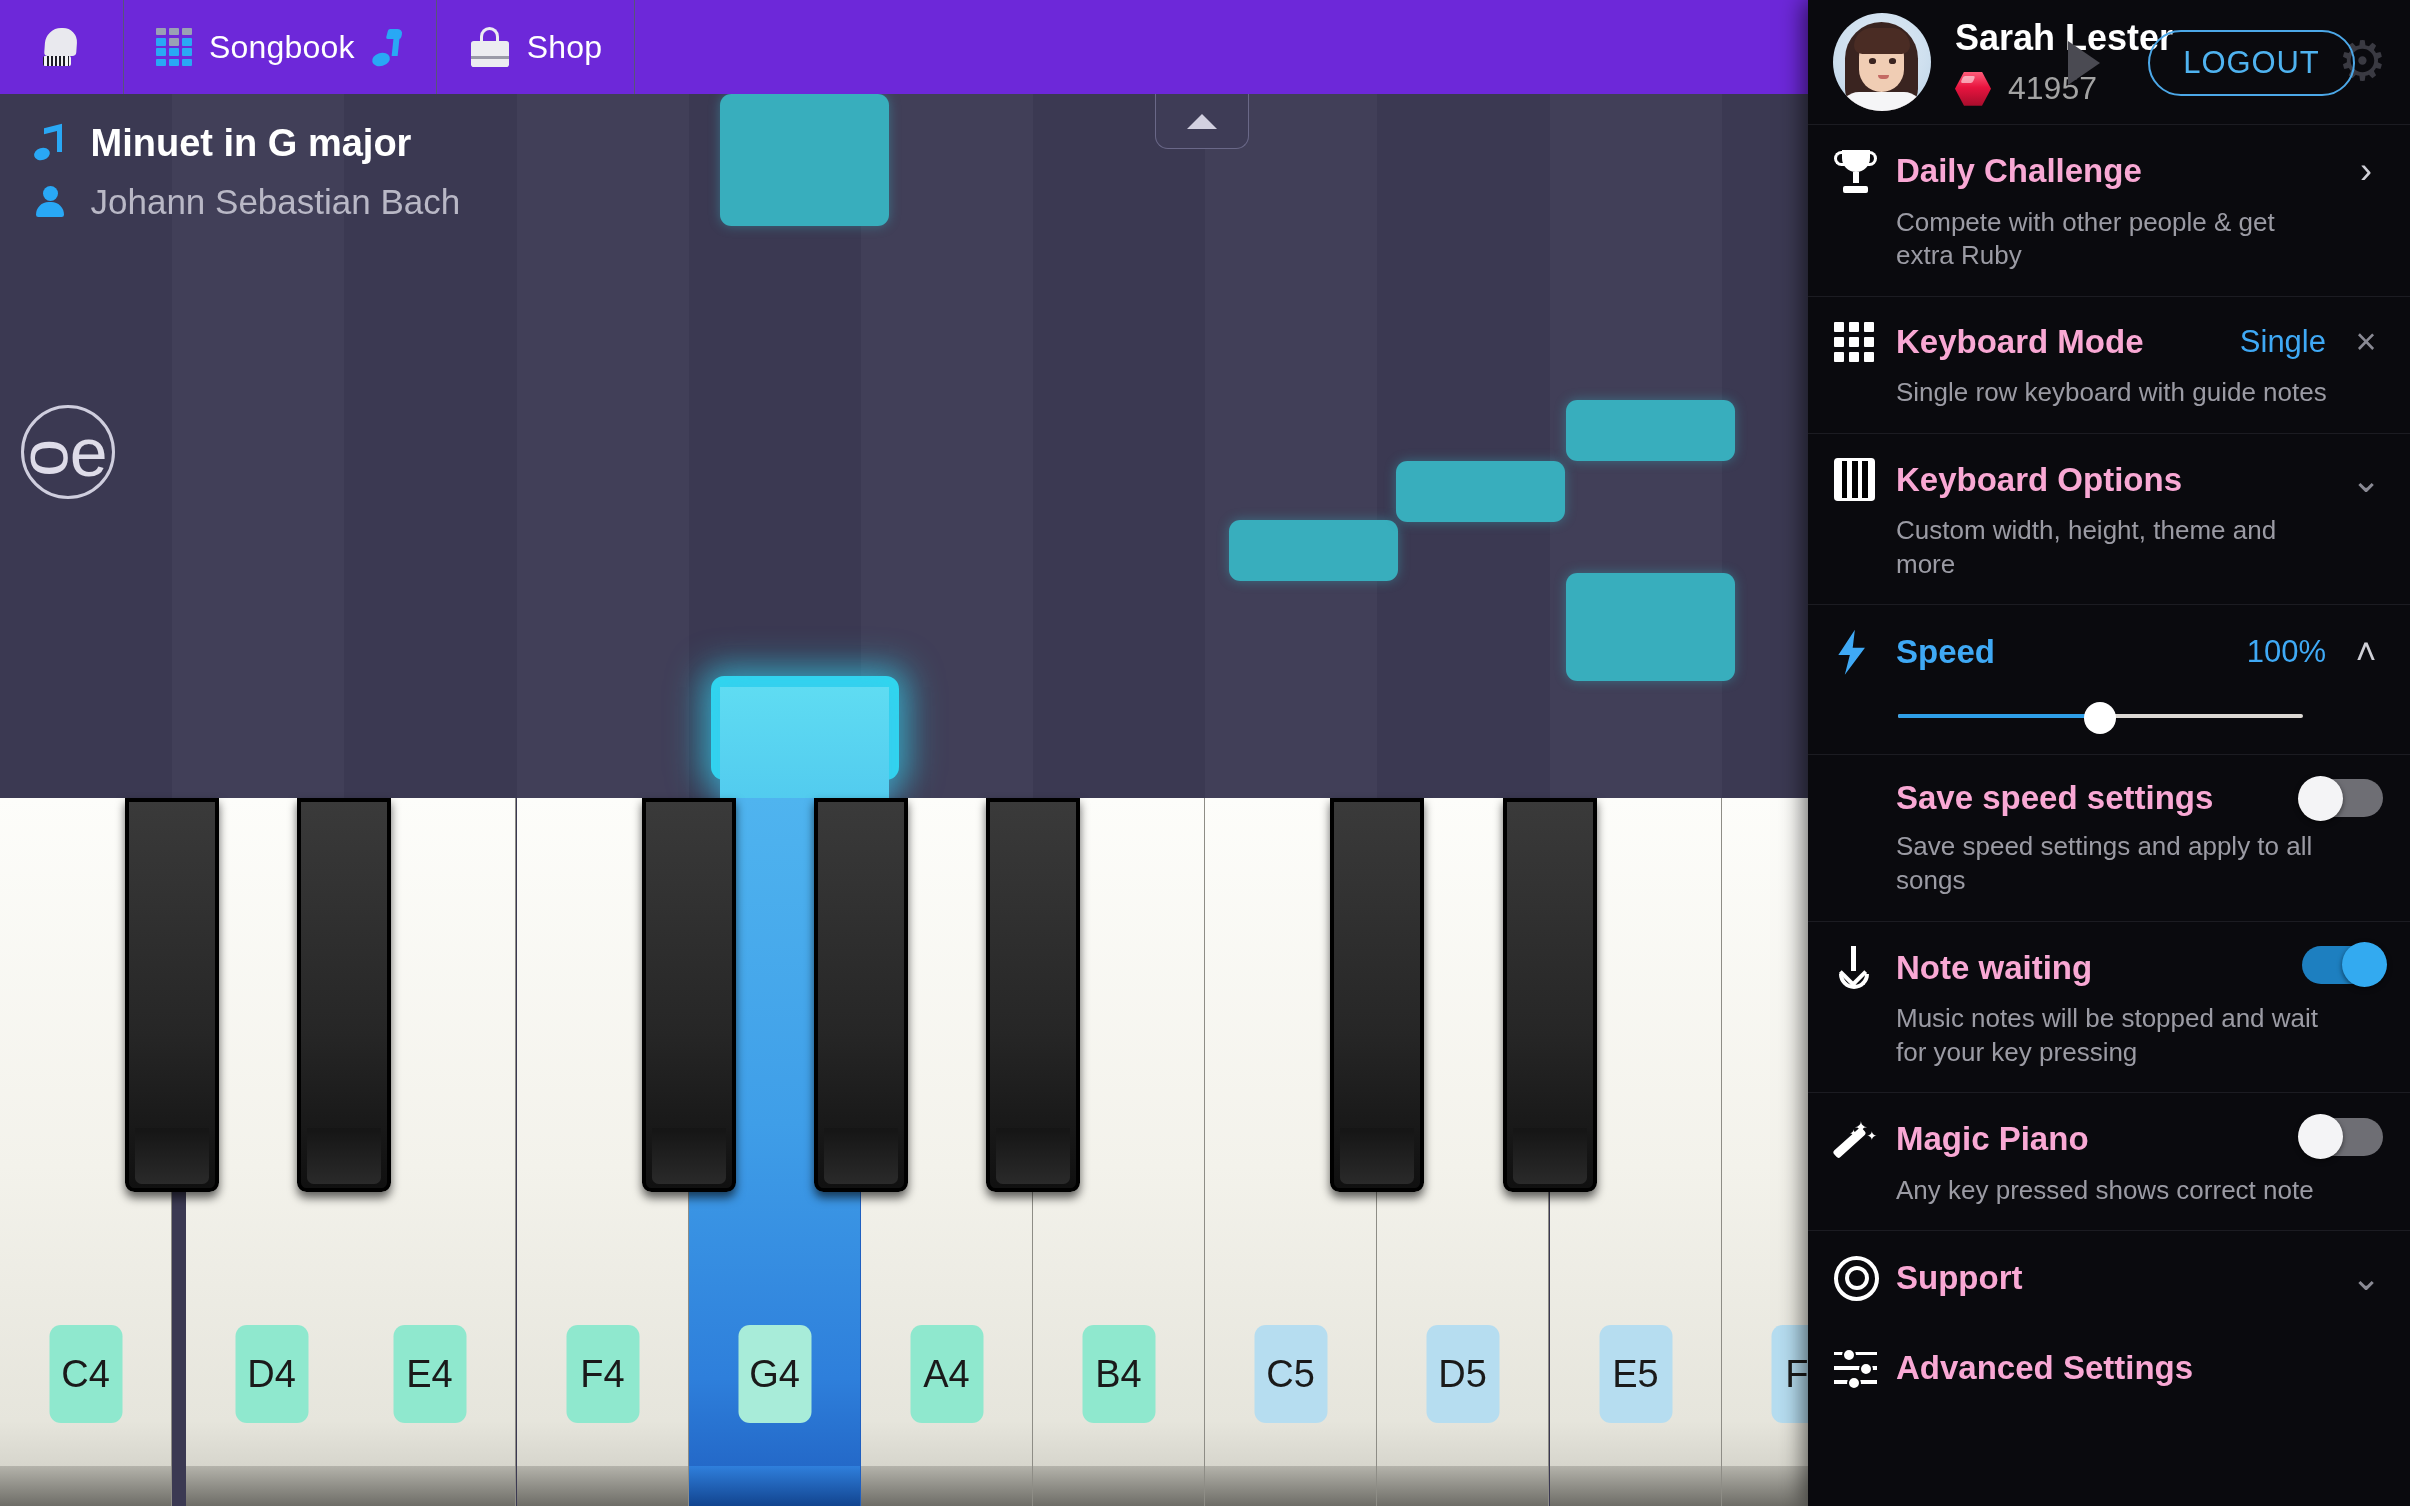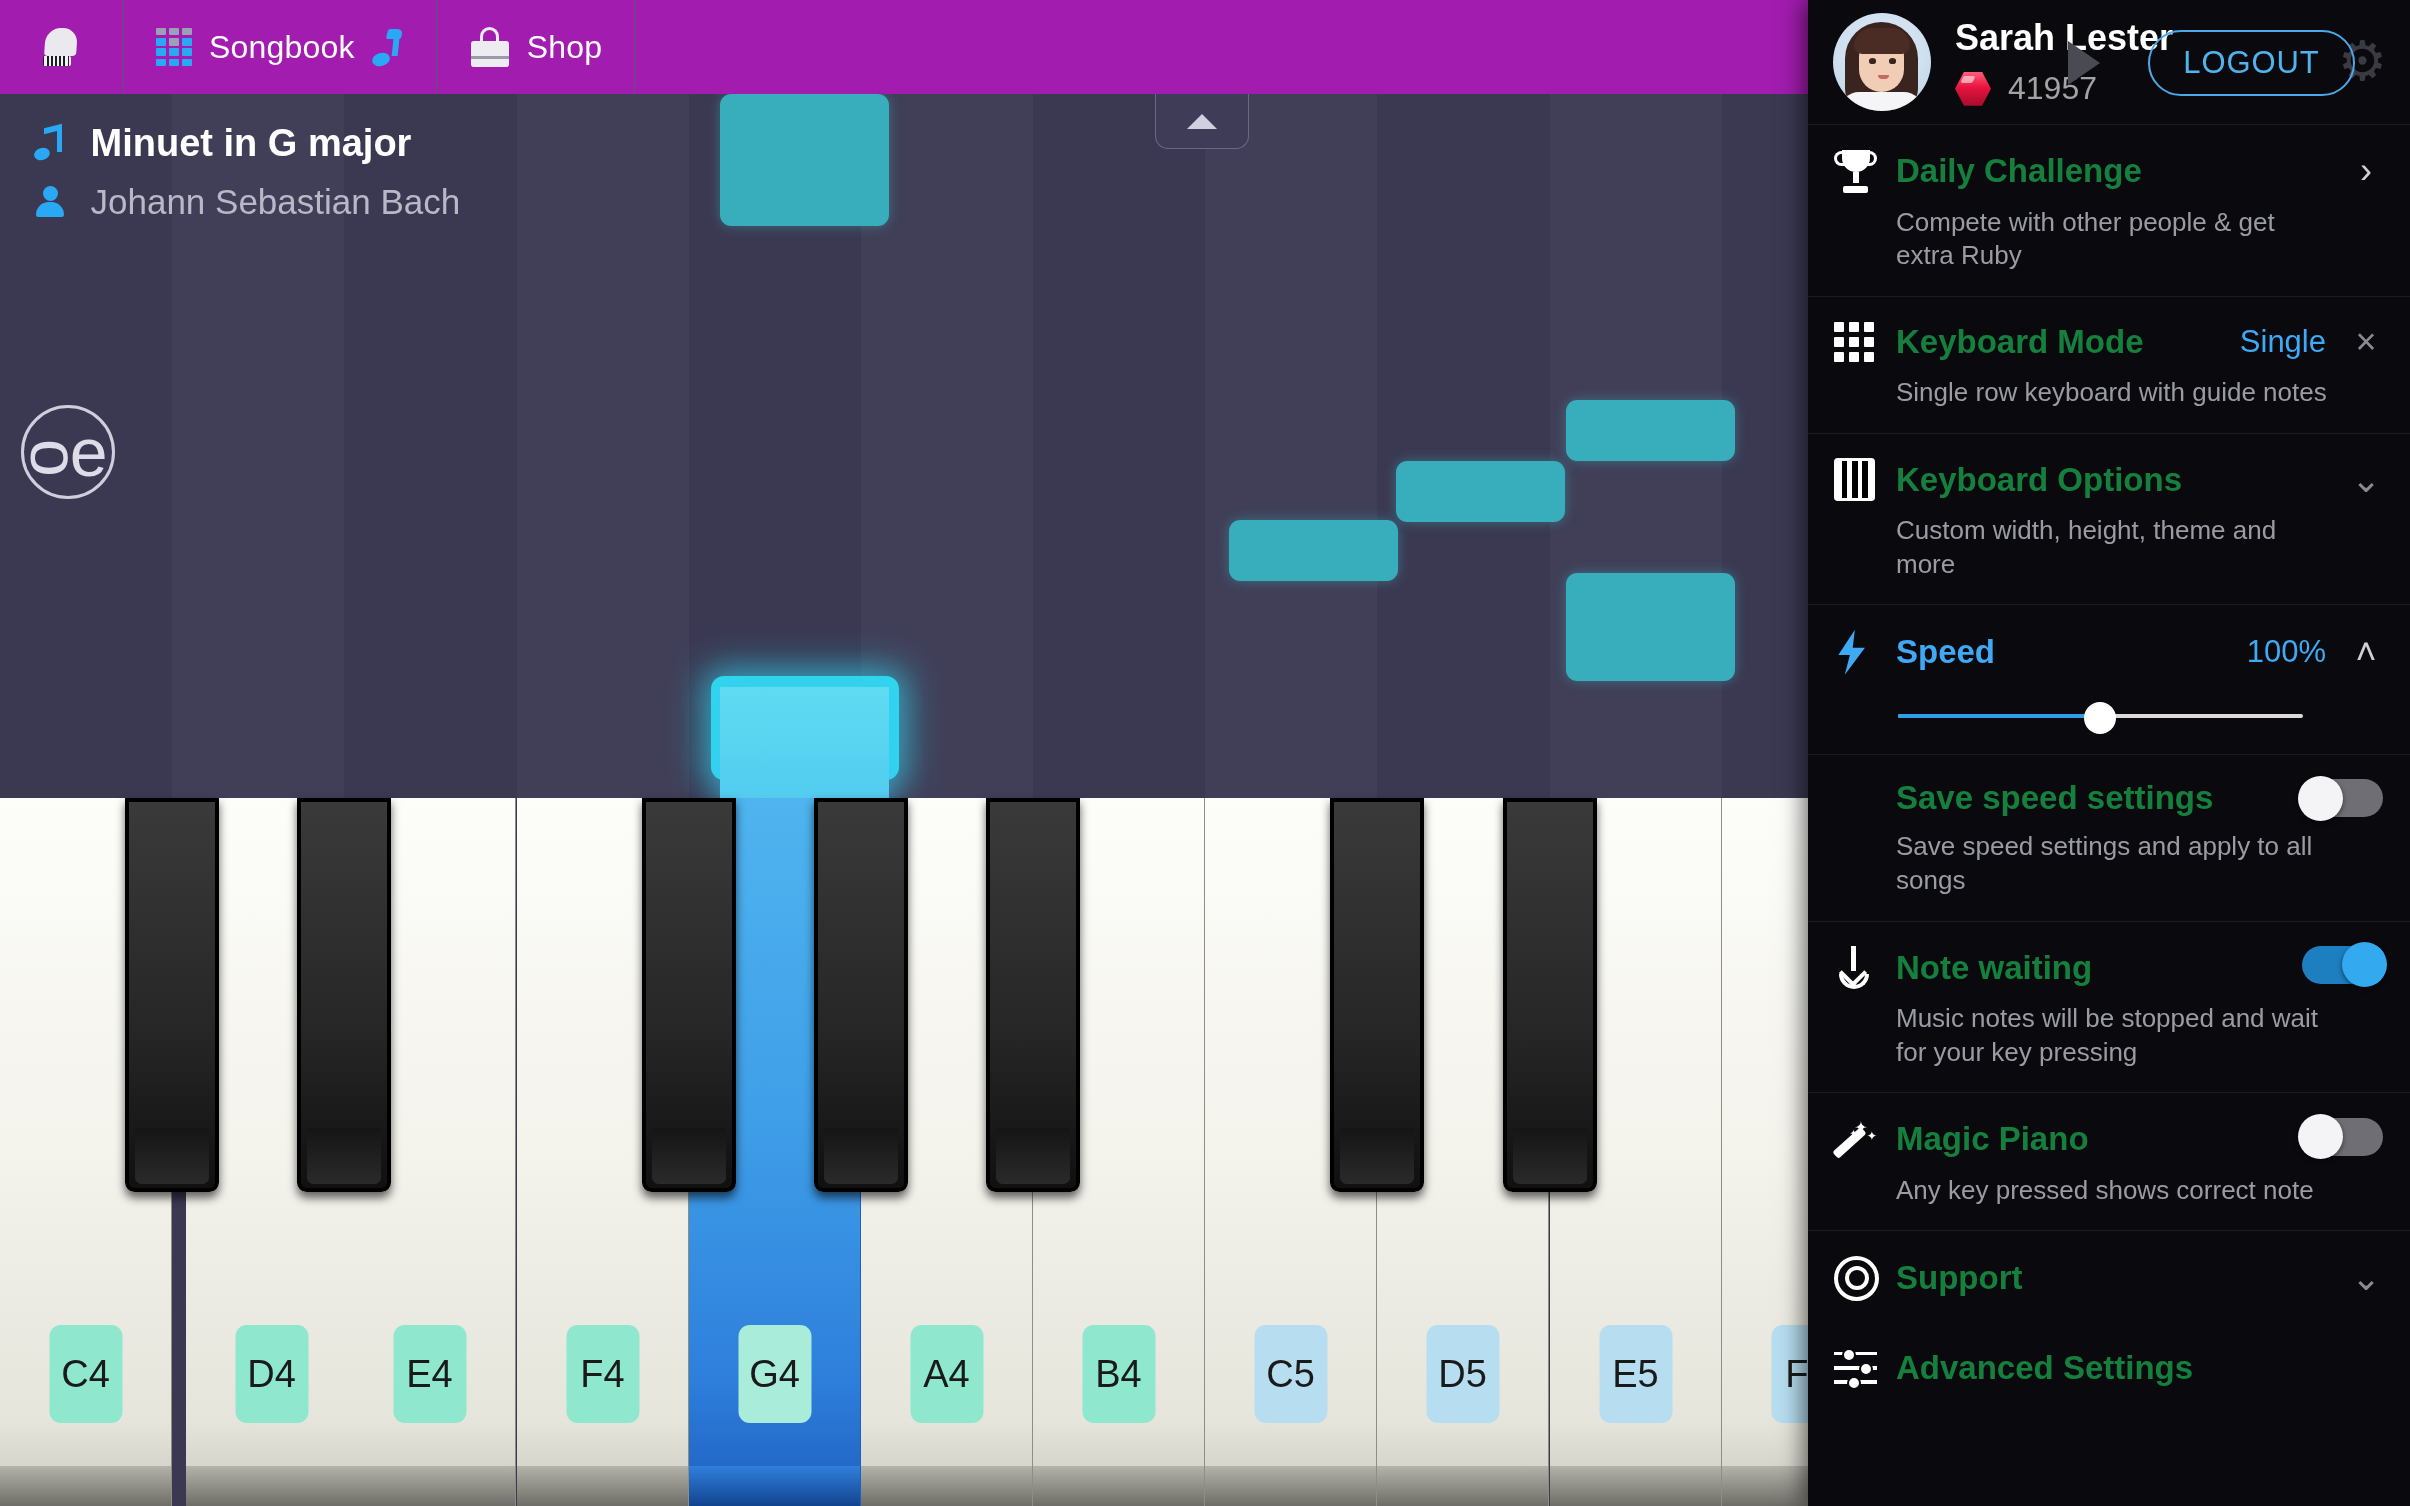--- a/index.html
+++ b/index.html
@@ -6,21 +6,21 @@
   html,body { width:2411px; height:1507px; overflow:hidden; background:#0b0b0f;
     font-family:"Liberation Sans", sans-serif; }
 
   #root { position:relative; width:2411px; height:1507px; overflow:hidden; }
 
   
   #game { position:absolute; inset:0; background:#3b3952; }
 
   
   #toolbar { position:absolute; left:0; top:0; width:1808px; height:94px;
-    background:#a21caf; display:flex; align-items:stretch; z-index:5; }
+    background:#6d28d9; display:flex; align-items:stretch; z-index:5; }
   .tb-tab { display:flex; align-items:center; gap:17px; padding:0 32px;
     border-right:1.9px solid #57557a; position:relative; }
   .tb-tab.first { padding:0 41px; }
   .tb-label { color:#ffffff; font-size:32px; letter-spacing:0.2px; }
 
   .ic-grand { width:41px; height:38px; position:relative; }
   .ic-grand .body { position:absolute; left:3.8px; top:0; width:32px; height:28px;
     background:#e9e9ee; border-radius:15px 15px 3.8px 3.8px;
     transform:skewX(-4deg); }
   .ic-grand .keys { position:absolute; left:1.9px; bottom:0; width:28px; height:10.4px;
@@ -168,21 +168,21 @@
     color:#3a3a42; font-size:55px; line-height:55px; text-align:center; }
   #logout-btn { position:absolute; right:56px; top:30px; width:207px; height:66px;
     border:2.8px solid #4ca8e8; border-radius:34px; color:#4fb3f0; font-size:31px;
     display:flex; align-items:center; justify-content:center; letter-spacing:0.9px; }
 
   .srow { position:relative; padding:24.5px 26px 22.6px 26px;
     border-top:0.9px solid #1c1c22; }
   .srow .head { display:flex; align-items:center; }
   .sicon { width:62px; flex:0 0 62px; display:flex; align-items:center;
     justify-content:flex-start; color:#ffffff; }
-  .stitle { color:#15803d; font-size:33px; font-weight:bold; flex:1; }
+  .stitle { color:#f9a8d4; font-size:33px; font-weight:bold; flex:1; }
   .stitle.accent { color:#3fa9f5; font-weight:bold; }
   .sval { color:#3fa9f5; font-size:31px; margin-right:21px; }
   .sdesc { color:#9b9ba4; font-size:26px; margin-left:62px; margin-top:13px;
     line-height:1.3; max-width:443px; }
   .chev { color:#cfcfd6; font-size:36px; width:38px; text-align:center; }
   .chev.dim { color:#8a8a94; }
 
   
   .ic-trophy { width:43px; height:43px; position:relative; }
   .ic-trophy .cup { position:absolute; left:7.5px; top:0; width:28px; height:22.6px;

